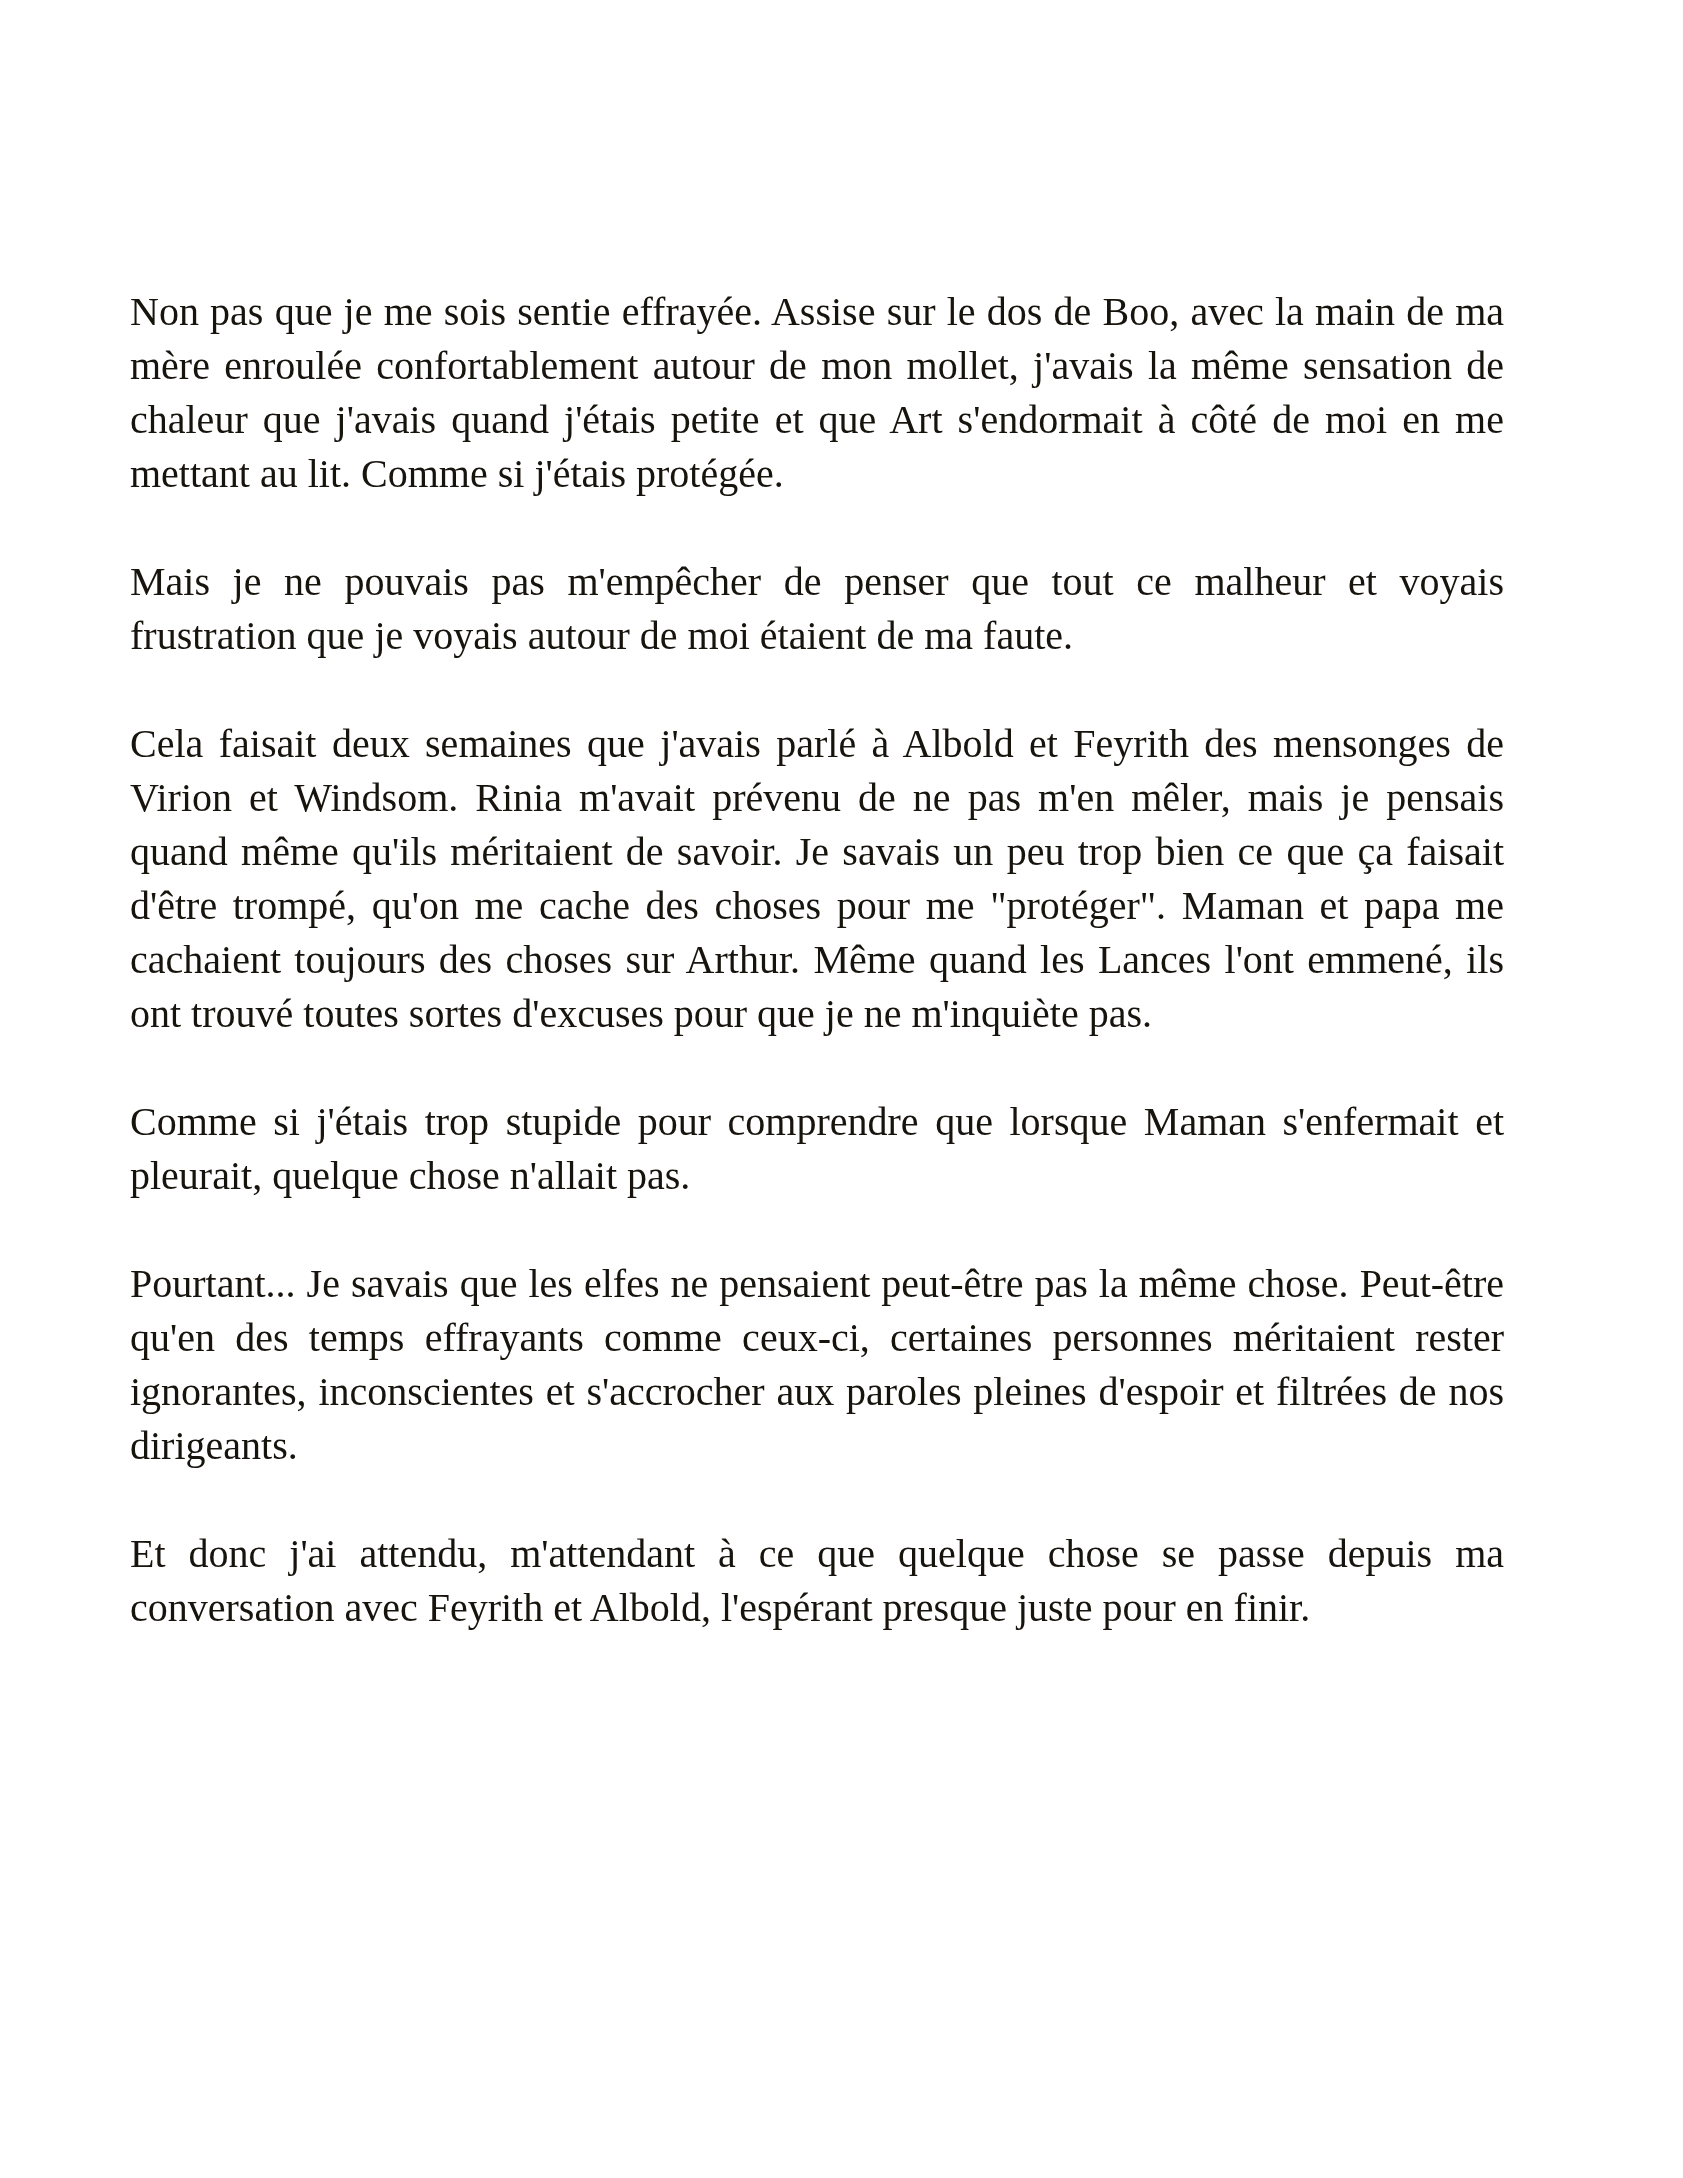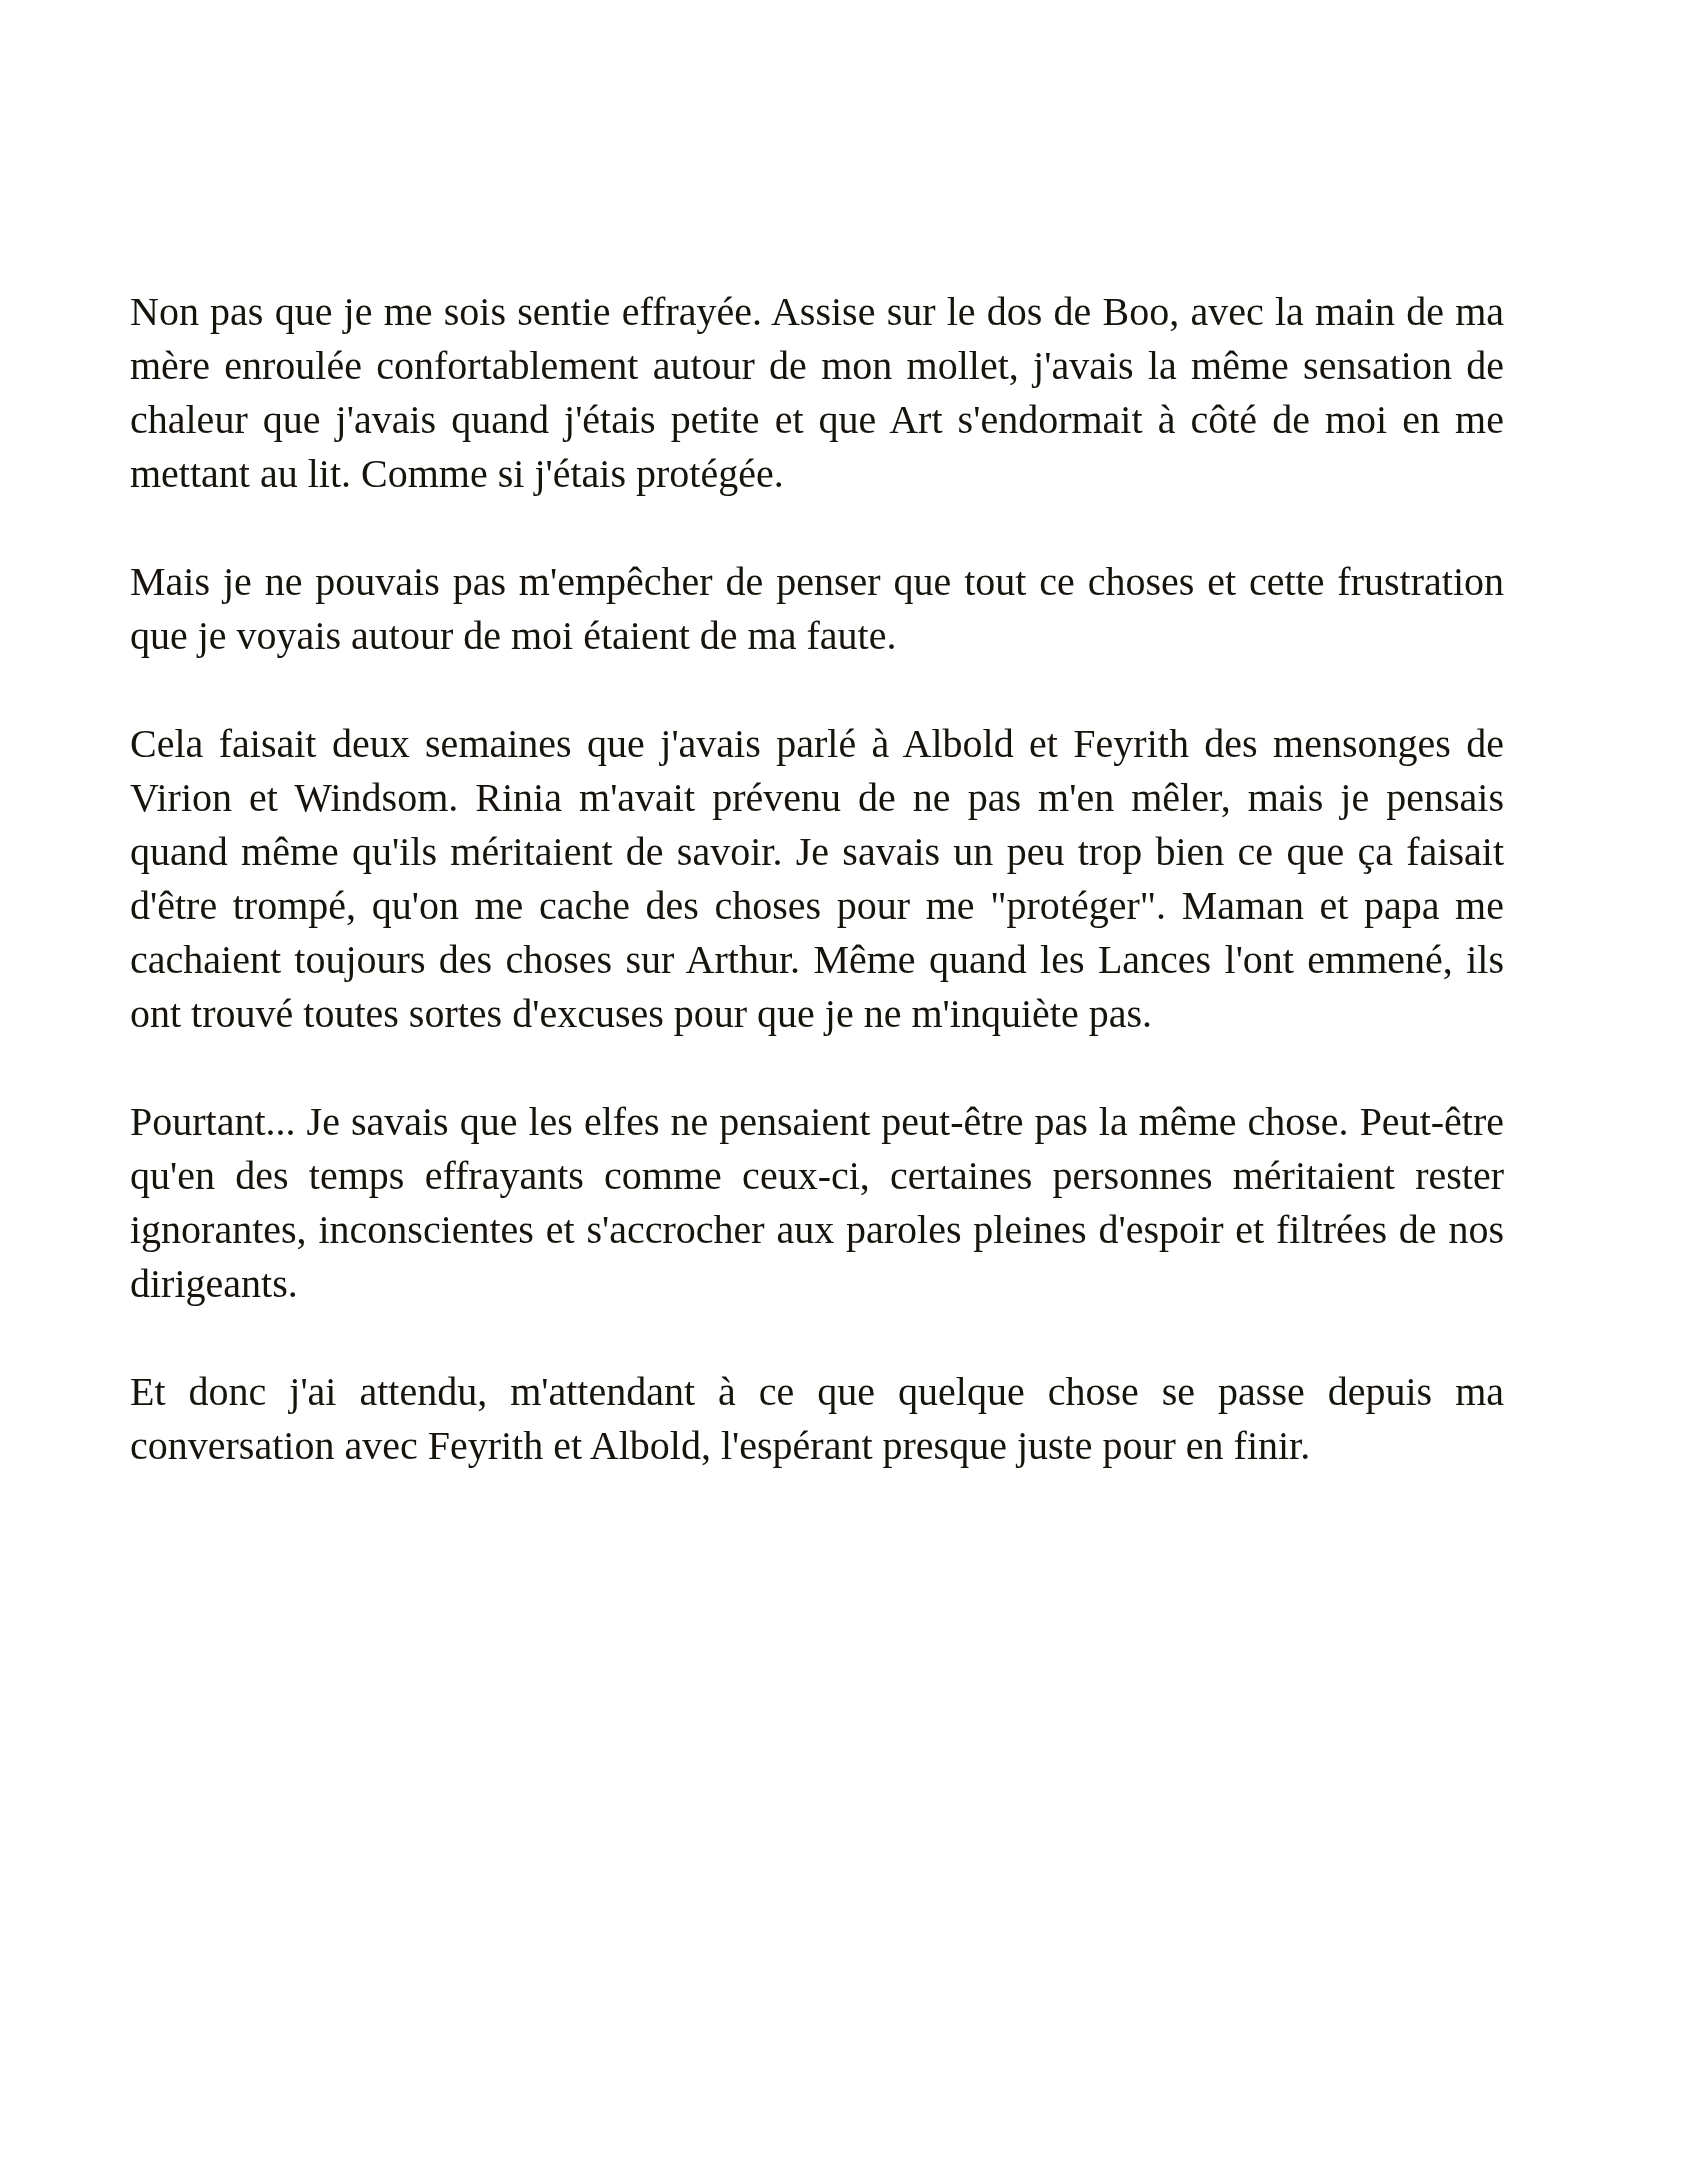--- a/index.html
+++ b/index.html
@@ -32,19 +32,20 @@
   .text-column p:last-child {
     margin-bottom: 2px;
   }
 </style>
 </head>
 <body>
 
 <div class="page">
   <div class="text-column">
       <p>Non pas que je me sois sentie effrayée. Assise sur le dos de Boo, avec la main de ma mère enroulée confortablement autour de mon mollet, j'avais la même sensation de chaleur que j'avais quand j'étais petite et que Art s'endormait à côté de moi en me mettant au lit. Comme si j'étais protégée.</p>
-      <p>Mais je ne pouvais pas m'empêcher de penser que tout ce choses et cette frustration que je voyais autour de moi étaient de ma faute.</p>
+      <p>Mais je ne pouvais pas m'empêcher de penser que tout ce malheur et voyais frustration que je voyais autour de moi étaient de ma faute.</p>
       <p>Cela faisait deux semaines que j'avais parlé à Albold et Feyrith des mensonges de Virion et Windsom. Rinia m'avait prévenu de ne pas m'en mêler, mais je pensais quand même qu'ils méritaient de savoir. Je savais un peu trop bien ce que ça faisait d'être trompé, qu'on me cache des choses pour me "protéger". Maman et papa me cachaient toujours des choses sur Arthur. Même quand les Lances l'ont emmené, ils ont trouvé toutes sortes d'excuses pour que je ne m'inquiète pas.</p>
+      <p>Comme si j'étais trop stupide pour comprendre que lorsque Maman s'enfermait et pleurait, quelque chose n'allait pas.</p>
       <p>Pourtant... Je savais que les elfes ne pensaient peut-être pas la même chose. Peut-être qu'en des temps effrayants comme ceux-ci, certaines personnes méritaient rester ignorantes, inconscientes et s'accrocher aux paroles pleines d'espoir et filtrées de nos dirigeants.</p>
       <p>Et donc j'ai attendu, m'attendant à ce que quelque chose se passe depuis ma conversation avec Feyrith et Albold, l'espérant presque juste pour en finir.</p>
     </div>
 </div>
 
 
 </body></html>

